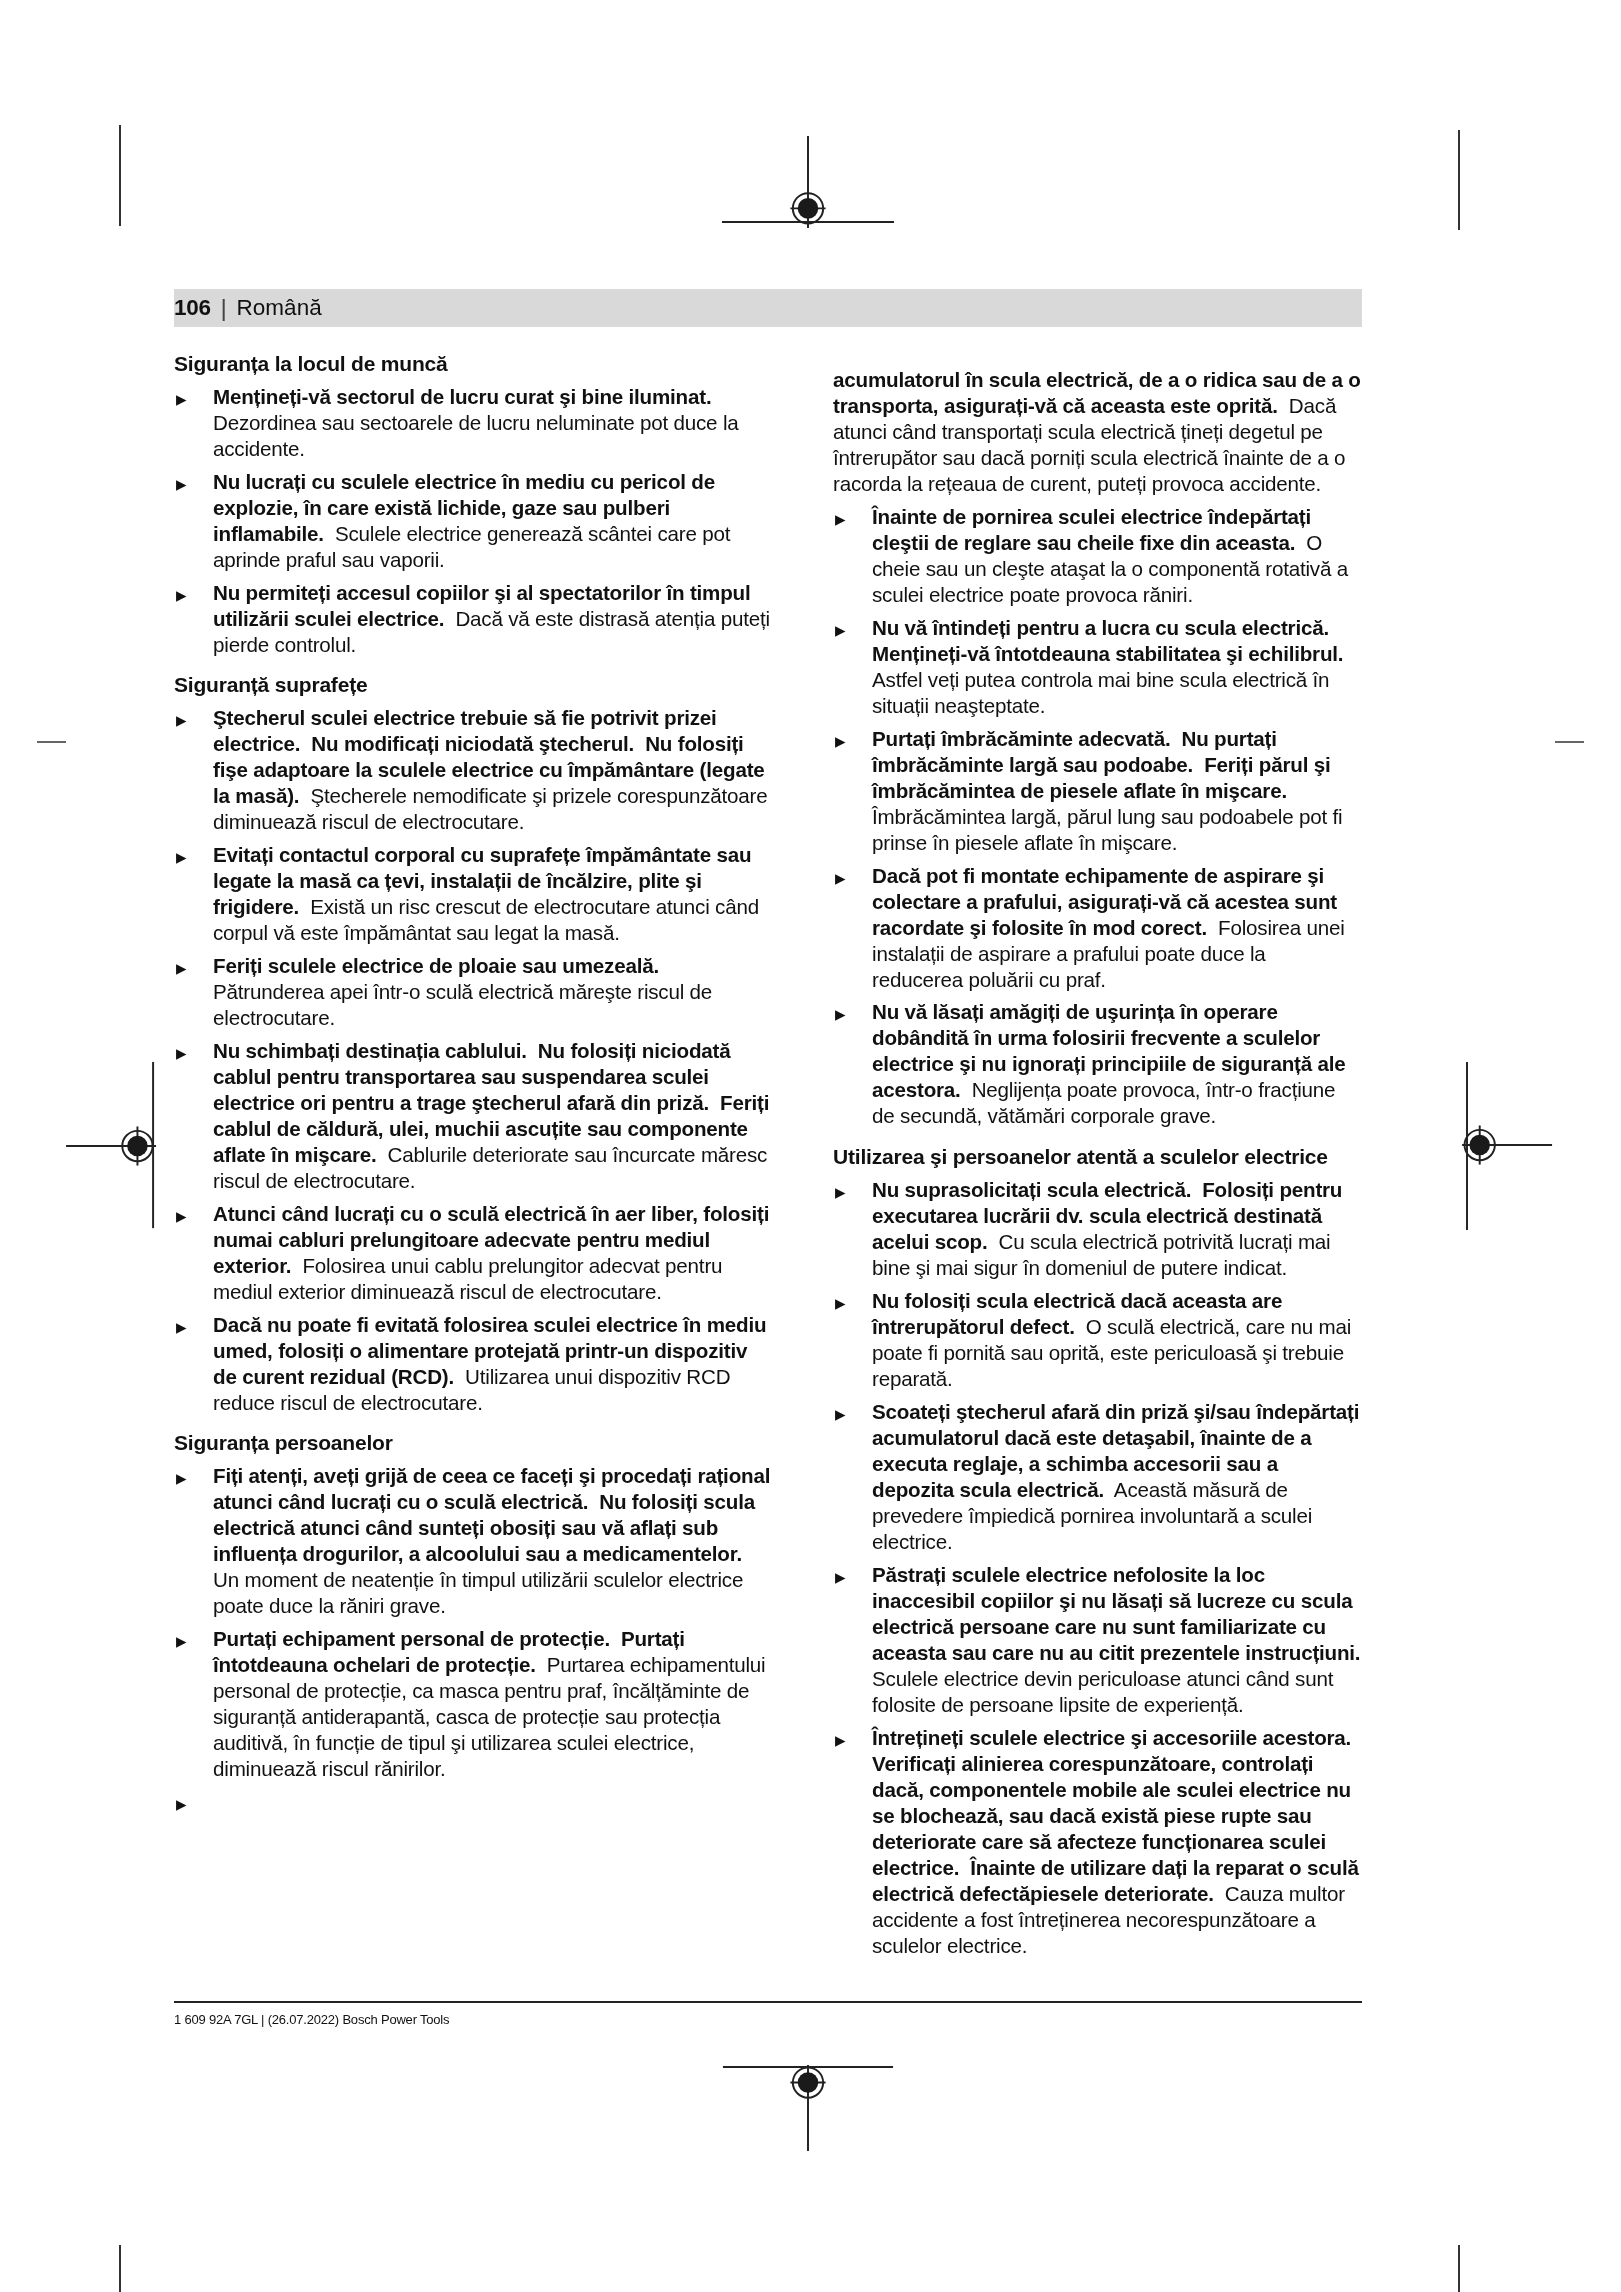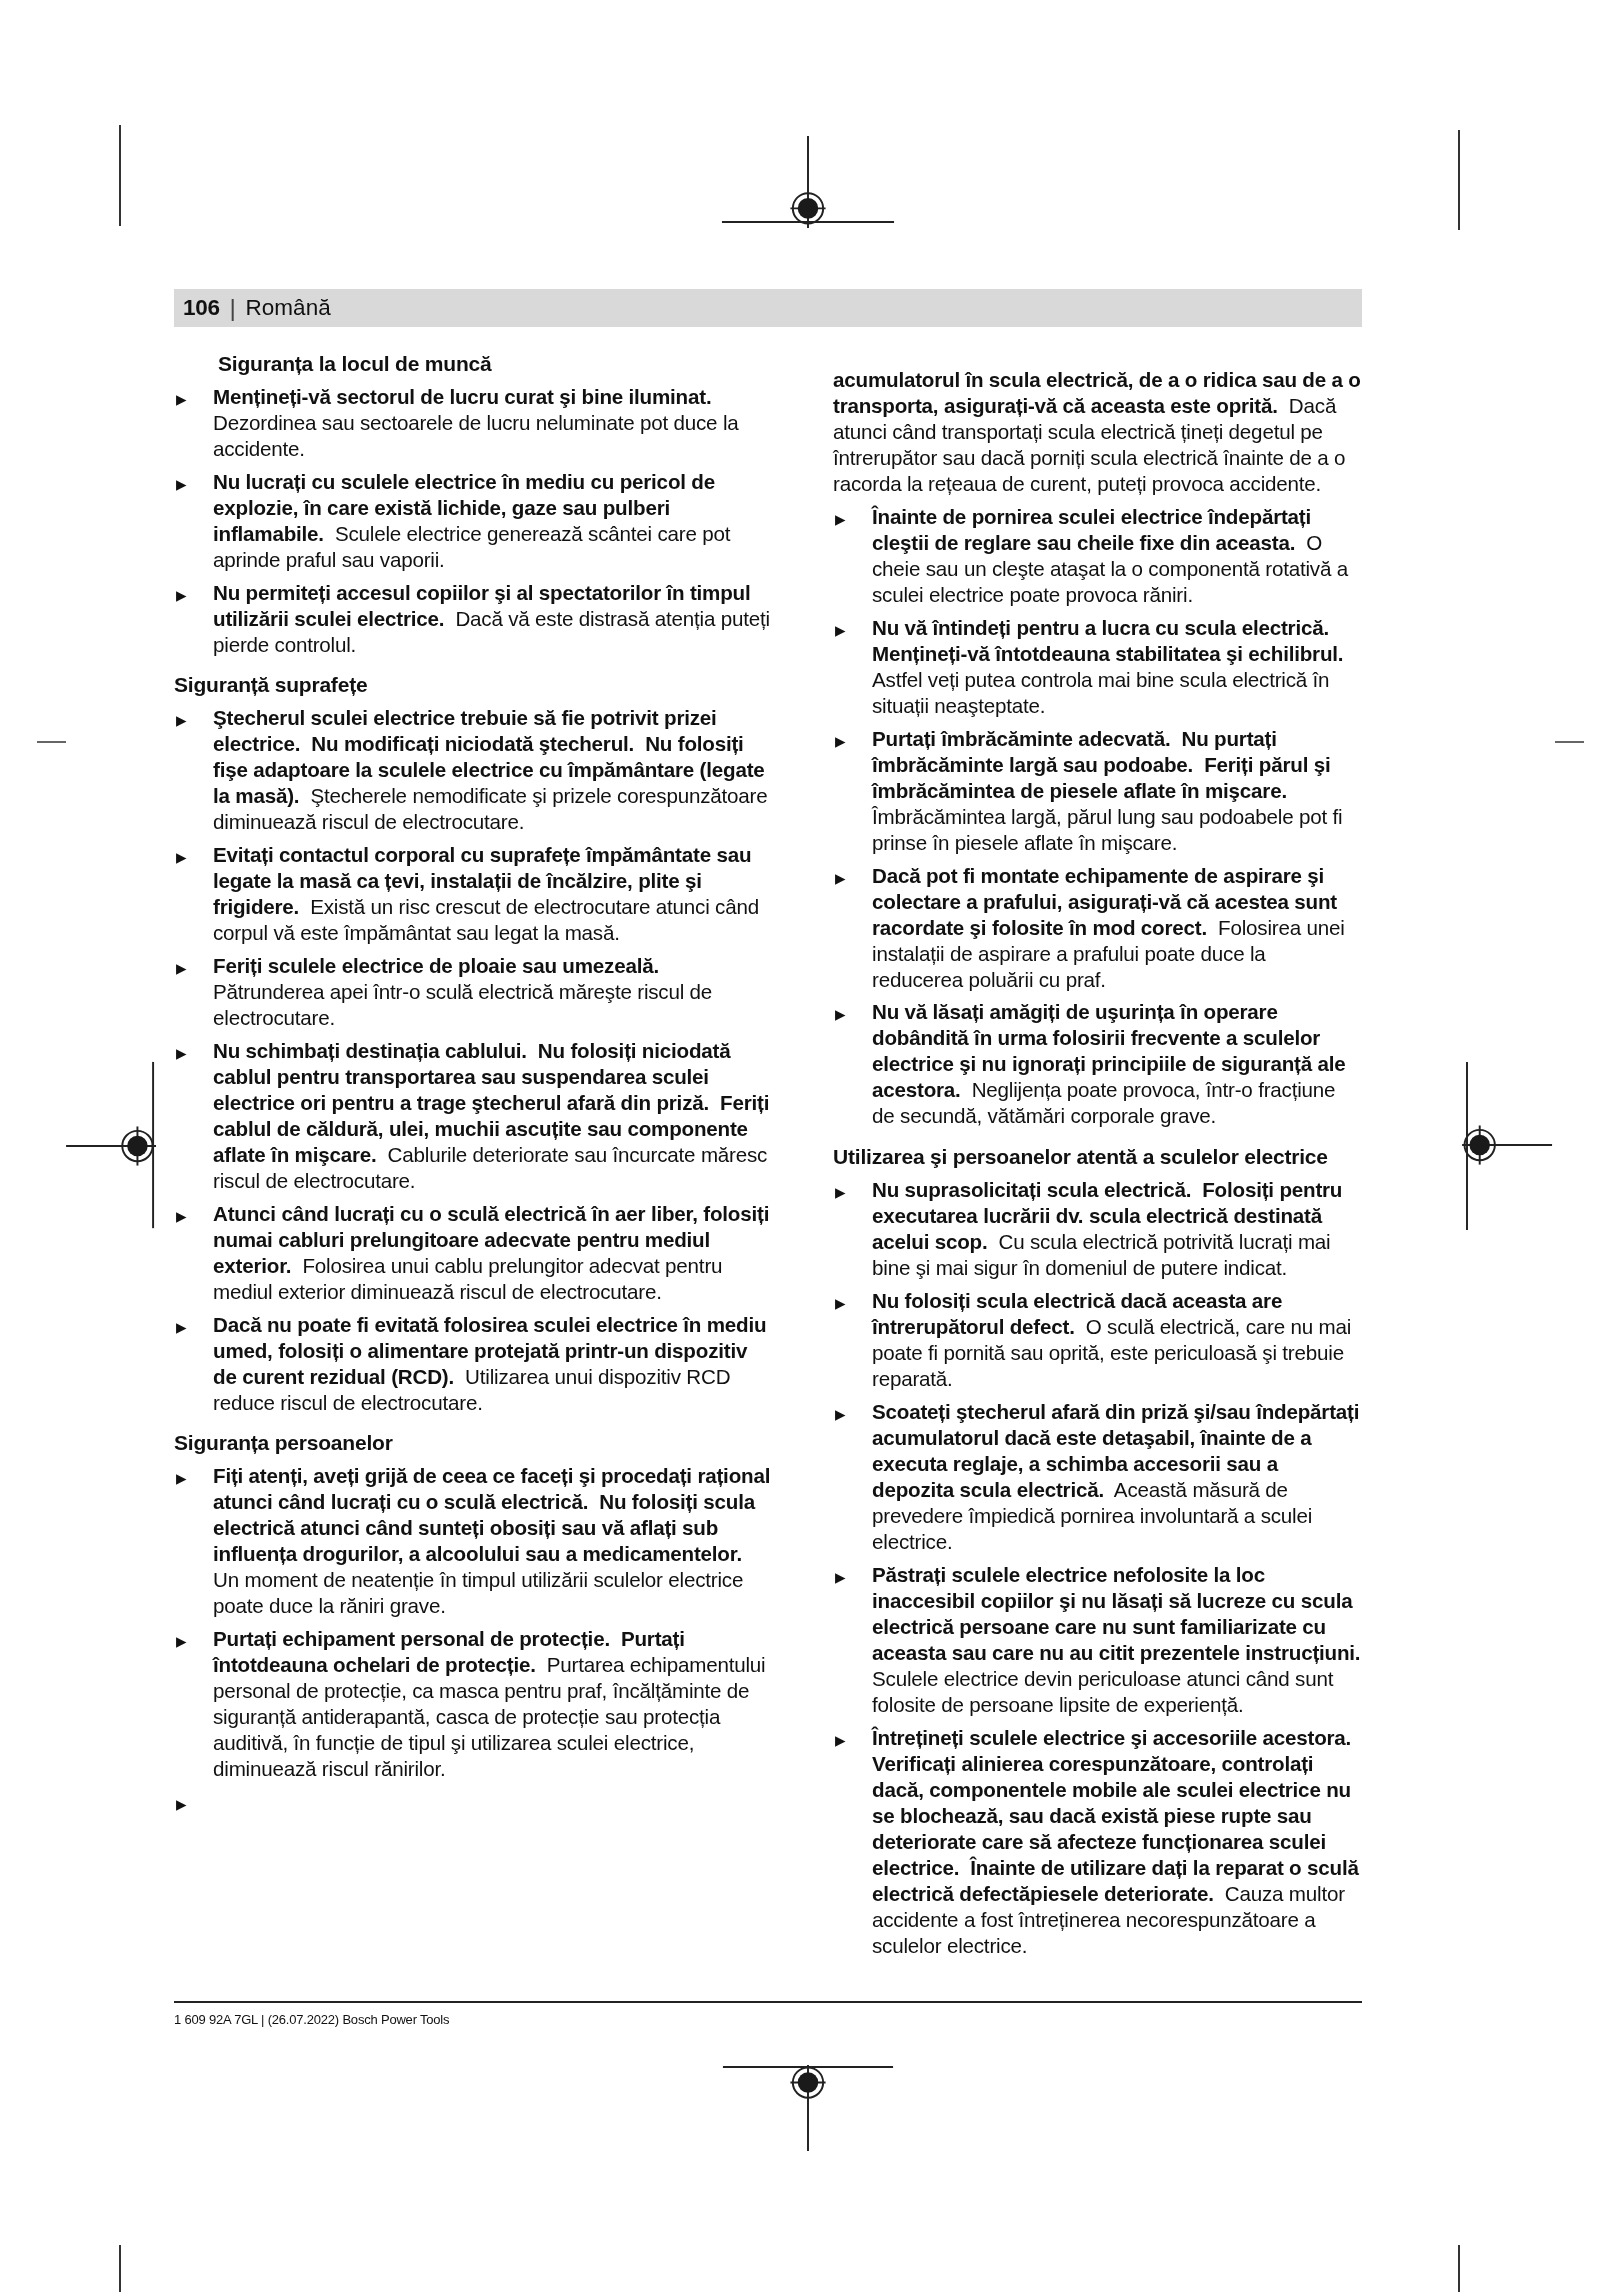--- a/index.html
+++ b/index.html
@@ -6,33 +6,33 @@
   body{
     width:1621px;height:2293px;position:relative;background:#ffffff;
     font-family:"Liberation Sans","DejaVu Sans",sans-serif;color:#111;
     overflow:hidden;
   }
   .page{position:absolute;inset:0;}
   
   .header-bar{
     position:absolute;left:174px;top:289px;width:1188px;height:38px;
     background:#d9d9d9;display:flex;align-items:center;
-    padding-left:9px;box-sizing:border-box;font-size:22.5px;
+    padding-left:0;box-sizing:border-box;font-size:22.5px;
   }
   .page-num{font-weight:bold;letter-spacing:-0.3px;}
   .header-sep{margin:0 9.8px;color:#444;font-weight:400;font-size:24.5px;line-height:1;}
   
   .columns{
     position:absolute;left:174px;top:351px;width:1188px;
     display:grid;grid-template-columns:600px 529px;column-gap:59px;
     font-size:20.6px;line-height:26px;letter-spacing:-0.2px;
   }
   .col{min-width:0;}
   .heading{font-weight:bold;font-size:21px;margin:14.7px 0 2.9px;}
-  .col .heading:first-child{margin-top:0;margin-left:44px;}
+  .col .heading:first-child{margin-top:0;}
   .bullet{position:relative;padding-left:39px;margin-top:6.9px;}
   .tri{
     position:absolute;left:2px;top:2px;font-size:13.7px;color:#111;
     font-family:"DejaVu Sans",sans-serif;
   }
   .btext,.cont-text{white-space:pre-wrap;}
   .cont{margin-top:16px;}
   strong{font-weight:bold;}
   
   .footer-line{position:absolute;left:174px;top:2001px;width:1188px;border-top:2px solid #222;}

